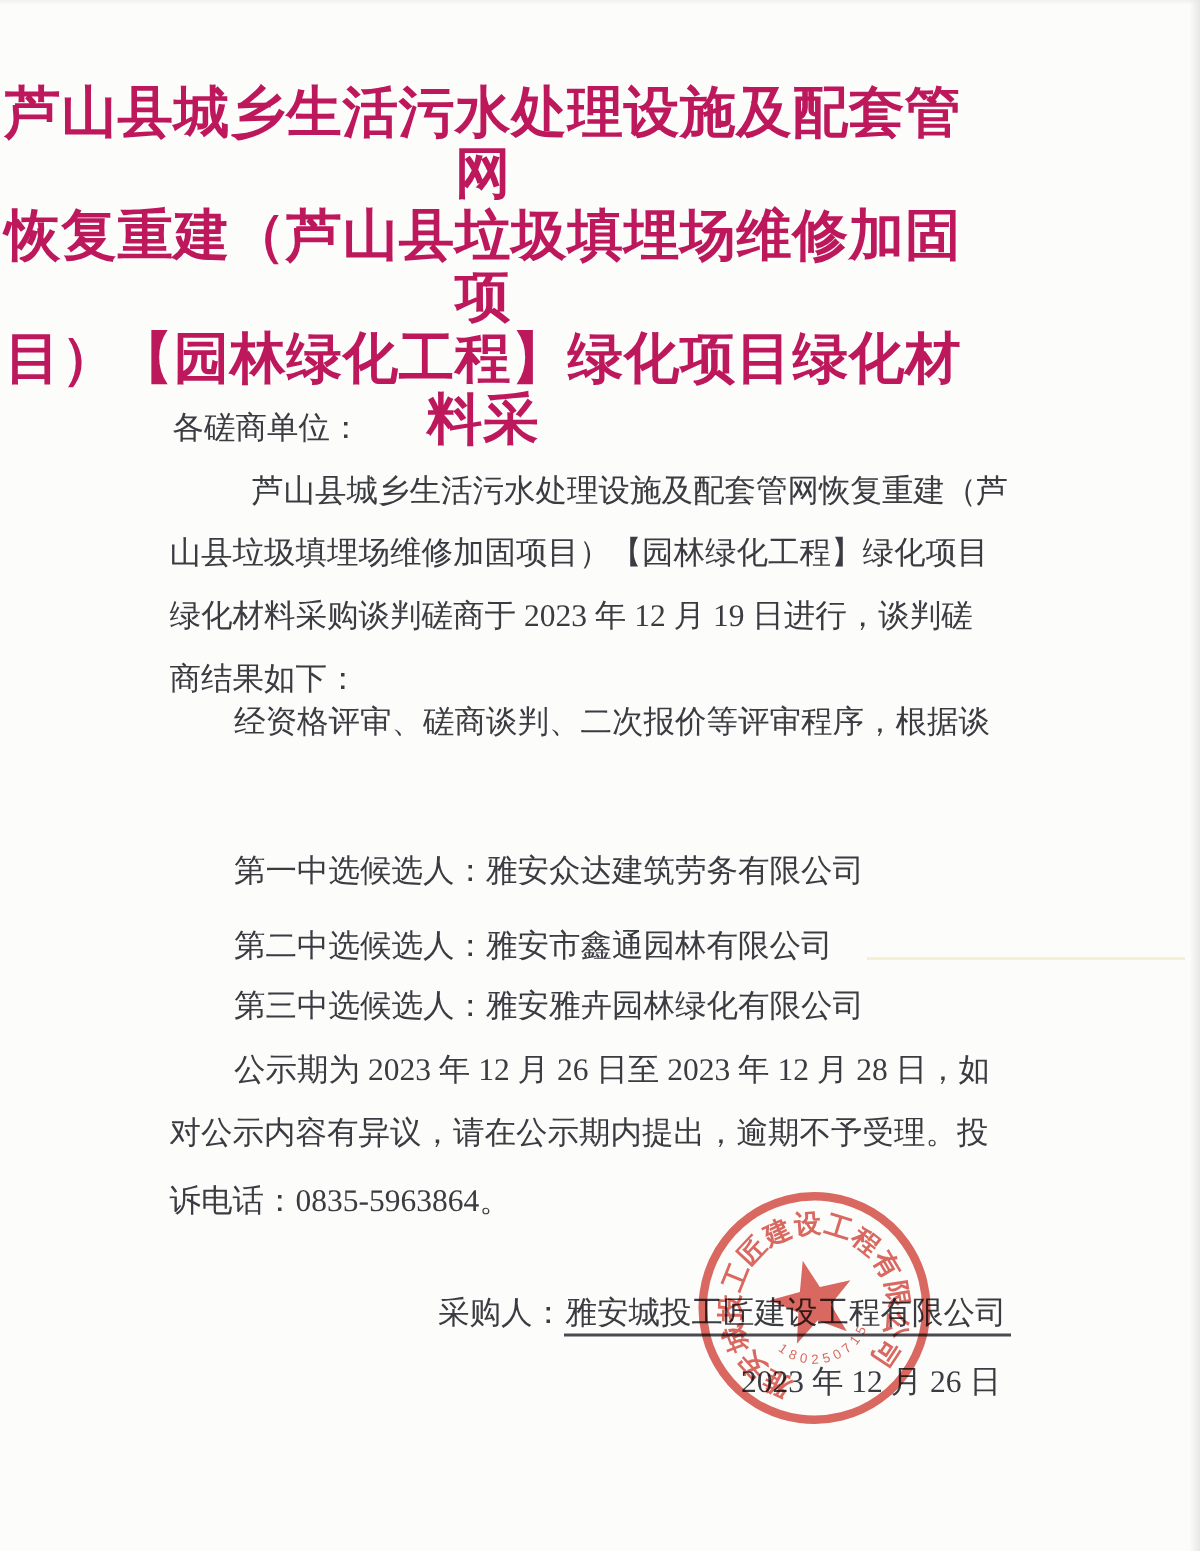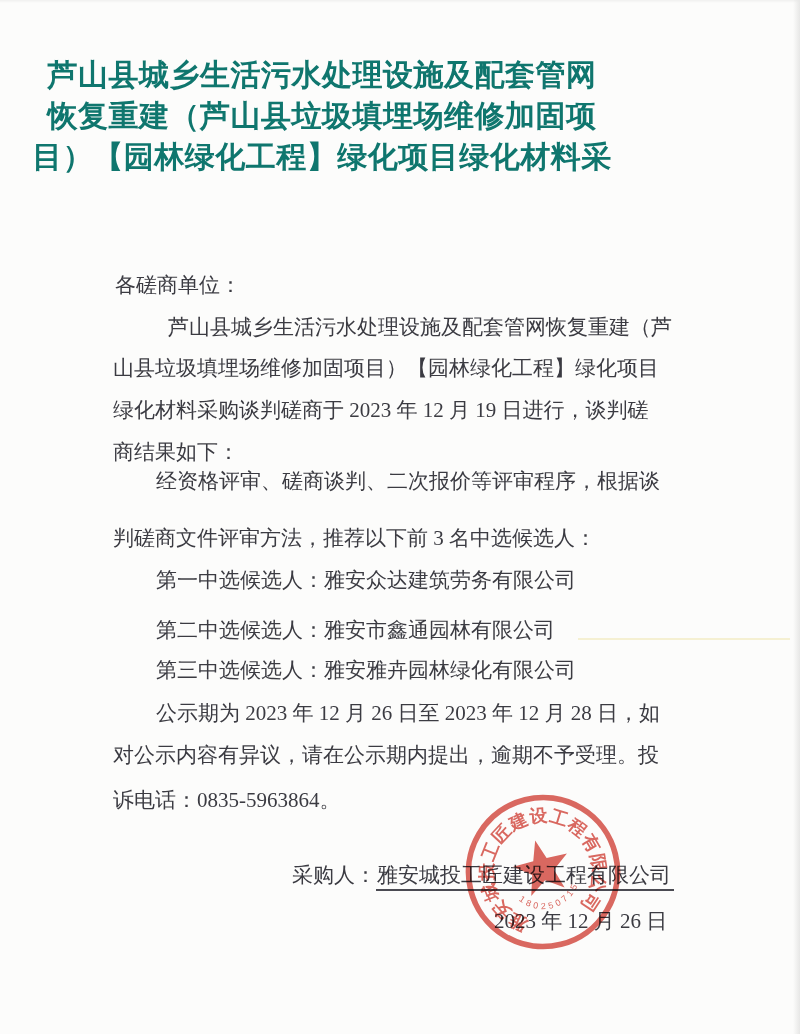--- a/index.html
+++ b/index.html
@@ -22,23 +22,23 @@
   .scan-edge-top {
     position: absolute; top: 0; left: 0; width: 100%; height: 3px;
     background: linear-gradient(to bottom, #f0f0ef, rgba(240,240,239,0));
   }
   .doc-title {
     position: absolute;
     top: 54px; left: 0; width: 644px;
     text-align: center;
     font-family: "Liberation Sans", "DejaVu Sans", sans-serif;
     font-weight: 700;
-    font-size: 30px;
+    font-size: 37px;
     line-height: 41px;
-    color: #0f766e;
+    color: #be185d;
     letter-spacing: 0.5px;
   }
   .bl {
     position: absolute;
     font-size: 21px;
     line-height: 30px;
     white-space: nowrap;
     color: #3b3b42;
   }
   .purchaser-name {
@@ -75,21 +75,20 @@
   </div>
 
   <div class="bl" style="top:270px; left:115px;">各磋商单位：</div>
 
   <div class="bl" style="top:312px; left:168px;">芦山县城乡生活污水处理设施及配套管网恢复重建（芦</div>
   <div class="bl" style="top:353px; left:113px;">山县垃圾填埋场维修加固项目）【园林绿化工程】绿化项目</div>
   <div class="bl" style="top:395px; left:113px;">绿化材料采购谈判磋商于 2023 年 12 月 19 日进行，谈判磋</div>
   <div class="bl" style="top:437px; left:113px;">商结果如下：</div>
 
   <div class="bl" style="top:466px; left:156px;">经资格评审、磋商谈判、二次报价等评审程序，根据谈</div>
-  <div class="bl" style="top:523px; left:113px;">判磋商文件评审方法，推荐以下前 3 名中选候选人：</div>
 
   <div class="bl" style="top:565px; left:156px;">第一中选候选人：雅安众达建筑劳务有限公司</div>
   <div class="bl" style="top:615px; left:156px;">第二中选候选人：雅安市鑫通园林有限公司</div>
   <div class="bl" style="top:655px; left:156px;">第三中选候选人：雅安雅卉园林绿化有限公司</div>
 
   <div class="artifact-line"></div>
 
   <div class="bl" style="top:698px; left:156px;">公示期为 2023 年 12 月 26 日至 2023 年 12 月 28 日，如</div>
   <div class="bl" style="top:740px; left:113px;">对公示内容有异议，请在公示期内提出，逾期不予受理。投</div>
   <div class="bl" style="top:785px; left:113px;">诉电话：0835-5963864。</div>

